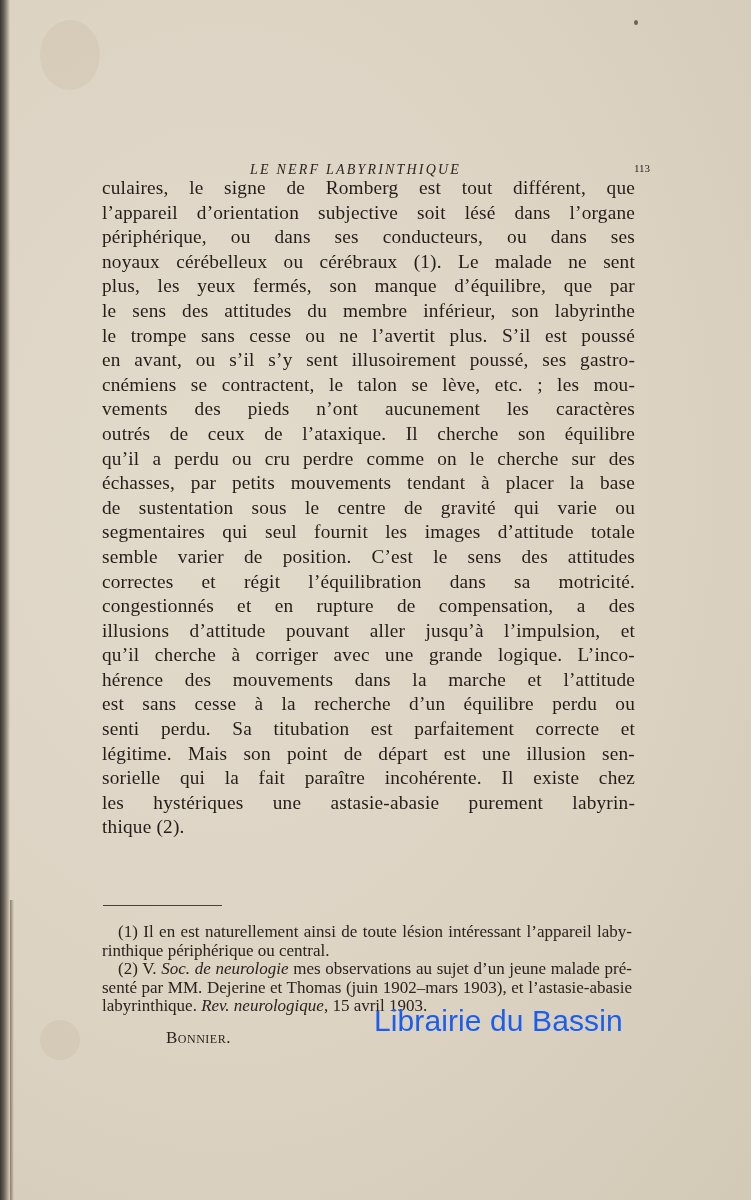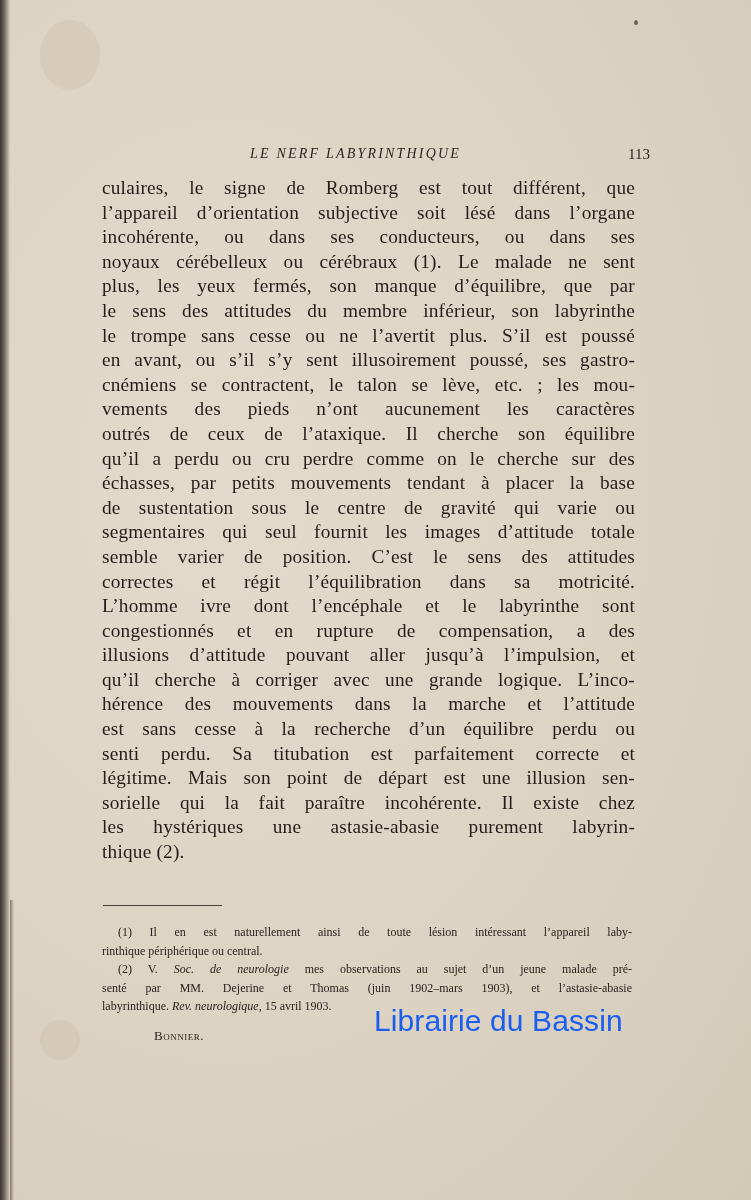--- a/index.html
+++ b/index.html
@@ -17,58 +17,58 @@
       position: absolute; left: 0; top: 0; width: 10px; height: 1200px;
       background: linear-gradient(to right, #3a3530 0%, #6a645c 40%, #b3aa9a 80%, transparent 100%);
     }
     .spine-lower {
       position: absolute; left: 10px; top: 900px; width: 4px; height: 300px;
       background: linear-gradient(to right, #8a7a66, transparent);
     }
     .stain { position: absolute; border-radius: 50%; background: rgba(170,145,110,0.12); }
     .speck { position: absolute; width: 4px; height: 5px; border-radius: 50%; background: #6c6258; }
     .header {
-      position: absolute; top: 146px; left: 250px; width: 400px; height: 20px;
+      position: absolute; top: 162px; left: 250px; width: 400px; height: 20px;
       color: #2b2520;
     }
     .running-title {
       position: absolute; left: 0; top: 0;
       font-family: "Liberation Serif", serif; font-style: italic;
       font-size: 14px; letter-spacing: 2.2px;
     }
     .page-number {
       position: absolute; right: 0; top: 0;
-      font-family: "Liberation Serif", serif; font-size: 15px;
+      font-family: "Liberation Serif", serif; font-size: 11px;
     }
     .body-text {
       position: absolute; top: 176px; left: 102px; width: 533px;
       color: #241d18;
       font-family: "Liberation Serif", serif;
       font-size: 19.3px; line-height: 24.6px;
       text-align: justify;
       letter-spacing: 0.2px;
     }
     .body-text .line { display: block; text-align: justify; text-align-last: justify; white-space: nowrap; }
     .body-text .line.last { text-align-last: left; }
     .rule {
       position: absolute; top: 905px; left: 103px; width: 119px; height: 1px;
       background: #4a423a;
     }
     .footnotes {
       position: absolute; top: 923px; left: 102px; width: 530px;
       color: #2a231d; font-family: "Liberation Serif", serif;
-      font-size: 12px; line-height: 18.5px;
+      font-size: 17px; line-height: 18.5px;
     }
     .footnotes .line { display: block; text-align: justify; text-align-last: justify; white-space: nowrap; }
     .footnotes .line.last { text-align-last: left; }
     .footnotes .indent { padding-left: 16px; }
     .footnotes i { font-style: italic; }
     .signature {
-      position: absolute; top: 1028px; left: 154px;
-      font-family: "Liberation Serif", serif; font-size: 13px; color: #2a231d;
+      position: absolute; top: 1028px; left: 166px;
+      font-family: "Liberation Serif", serif; font-size: 17px; color: #2a231d;
       font-variant: small-caps; letter-spacing: 0.5px;
     }
     .watermark {
       position: absolute; top: 1004px; left: 374px;
       font-family: "Liberation Sans", sans-serif; font-size: 30px;
       color: #1a5ef0; letter-spacing: 0.1px;
     }
   </style>
 </head>
 <body>
@@ -81,36 +81,35 @@
   <div class="speck" style="left:634px;top:20px;"></div>
 
   <div class="header">
     <span class="running-title">LE NERF LABYRINTHIQUE</span>
     <span class="page-number">113</span>
   </div>
 
   <div class="body-text">
     <span class="line">culaires, le signe de Romberg est tout différent, que</span>
     <span class="line">l’appareil d’orientation subjective soit lésé dans l’organe</span>
-    <span class="line">incohérente, ou dans ses conducteurs, ou dans ses</span>
+    <span class="line">périphérique, ou dans ses conducteurs, ou dans ses</span>
     <span class="line">noyaux cérébelleux ou cérébraux (1). Le malade ne sent</span>
     <span class="line">plus, les yeux fermés, son manque d’équilibre, que par</span>
     <span class="line">le sens des attitudes du membre inférieur, son labyrinthe</span>
     <span class="line">le trompe sans cesse ou ne l’avertit plus. S’il est poussé</span>
     <span class="line">en avant, ou s’il s’y sent illusoirement poussé, ses gastro-</span>
     <span class="line">cnémiens se contractent, le talon se lève, etc. ; les mou-</span>
     <span class="line">vements des pieds n’ont aucunement les caractères</span>
     <span class="line">outrés de ceux de l’ataxique. Il cherche son équilibre</span>
     <span class="line">qu’il a perdu ou cru perdre comme on le cherche sur des</span>
     <span class="line">échasses, par petits mouvements tendant à placer la base</span>
     <span class="line">de sustentation sous le centre de gravité qui varie ou</span>
     <span class="line">segmentaires qui seul fournit les images d’attitude totale</span>
     <span class="line">semble varier de position. C’est le sens des attitudes</span>
     <span class="line">correctes et régit l’équilibration dans sa motricité.</span>
-    <span class="line">L’homme ivre dont l’encéphale et le labyrinthe sont</span>
     <span class="line">congestionnés et en rupture de compensation, a des</span>
     <span class="line">illusions d’attitude pouvant aller jusqu’à l’impulsion, et</span>
     <span class="line">qu’il cherche à corriger avec une grande logique. L’inco-</span>
     <span class="line">hérence des mouvements dans la marche et l’attitude</span>
     <span class="line">est sans cesse à la recherche d’un équilibre perdu ou</span>
     <span class="line">senti perdu. Sa titubation est parfaitement correcte et</span>
     <span class="line">légitime. Mais son point de départ est une illusion sen-</span>
     <span class="line">sorielle qui la fait paraître incohérente. Il existe chez</span>
     <span class="line">les hystériques une astasie-abasie purement labyrin-</span>
     <span class="line last">thique (2).</span>

